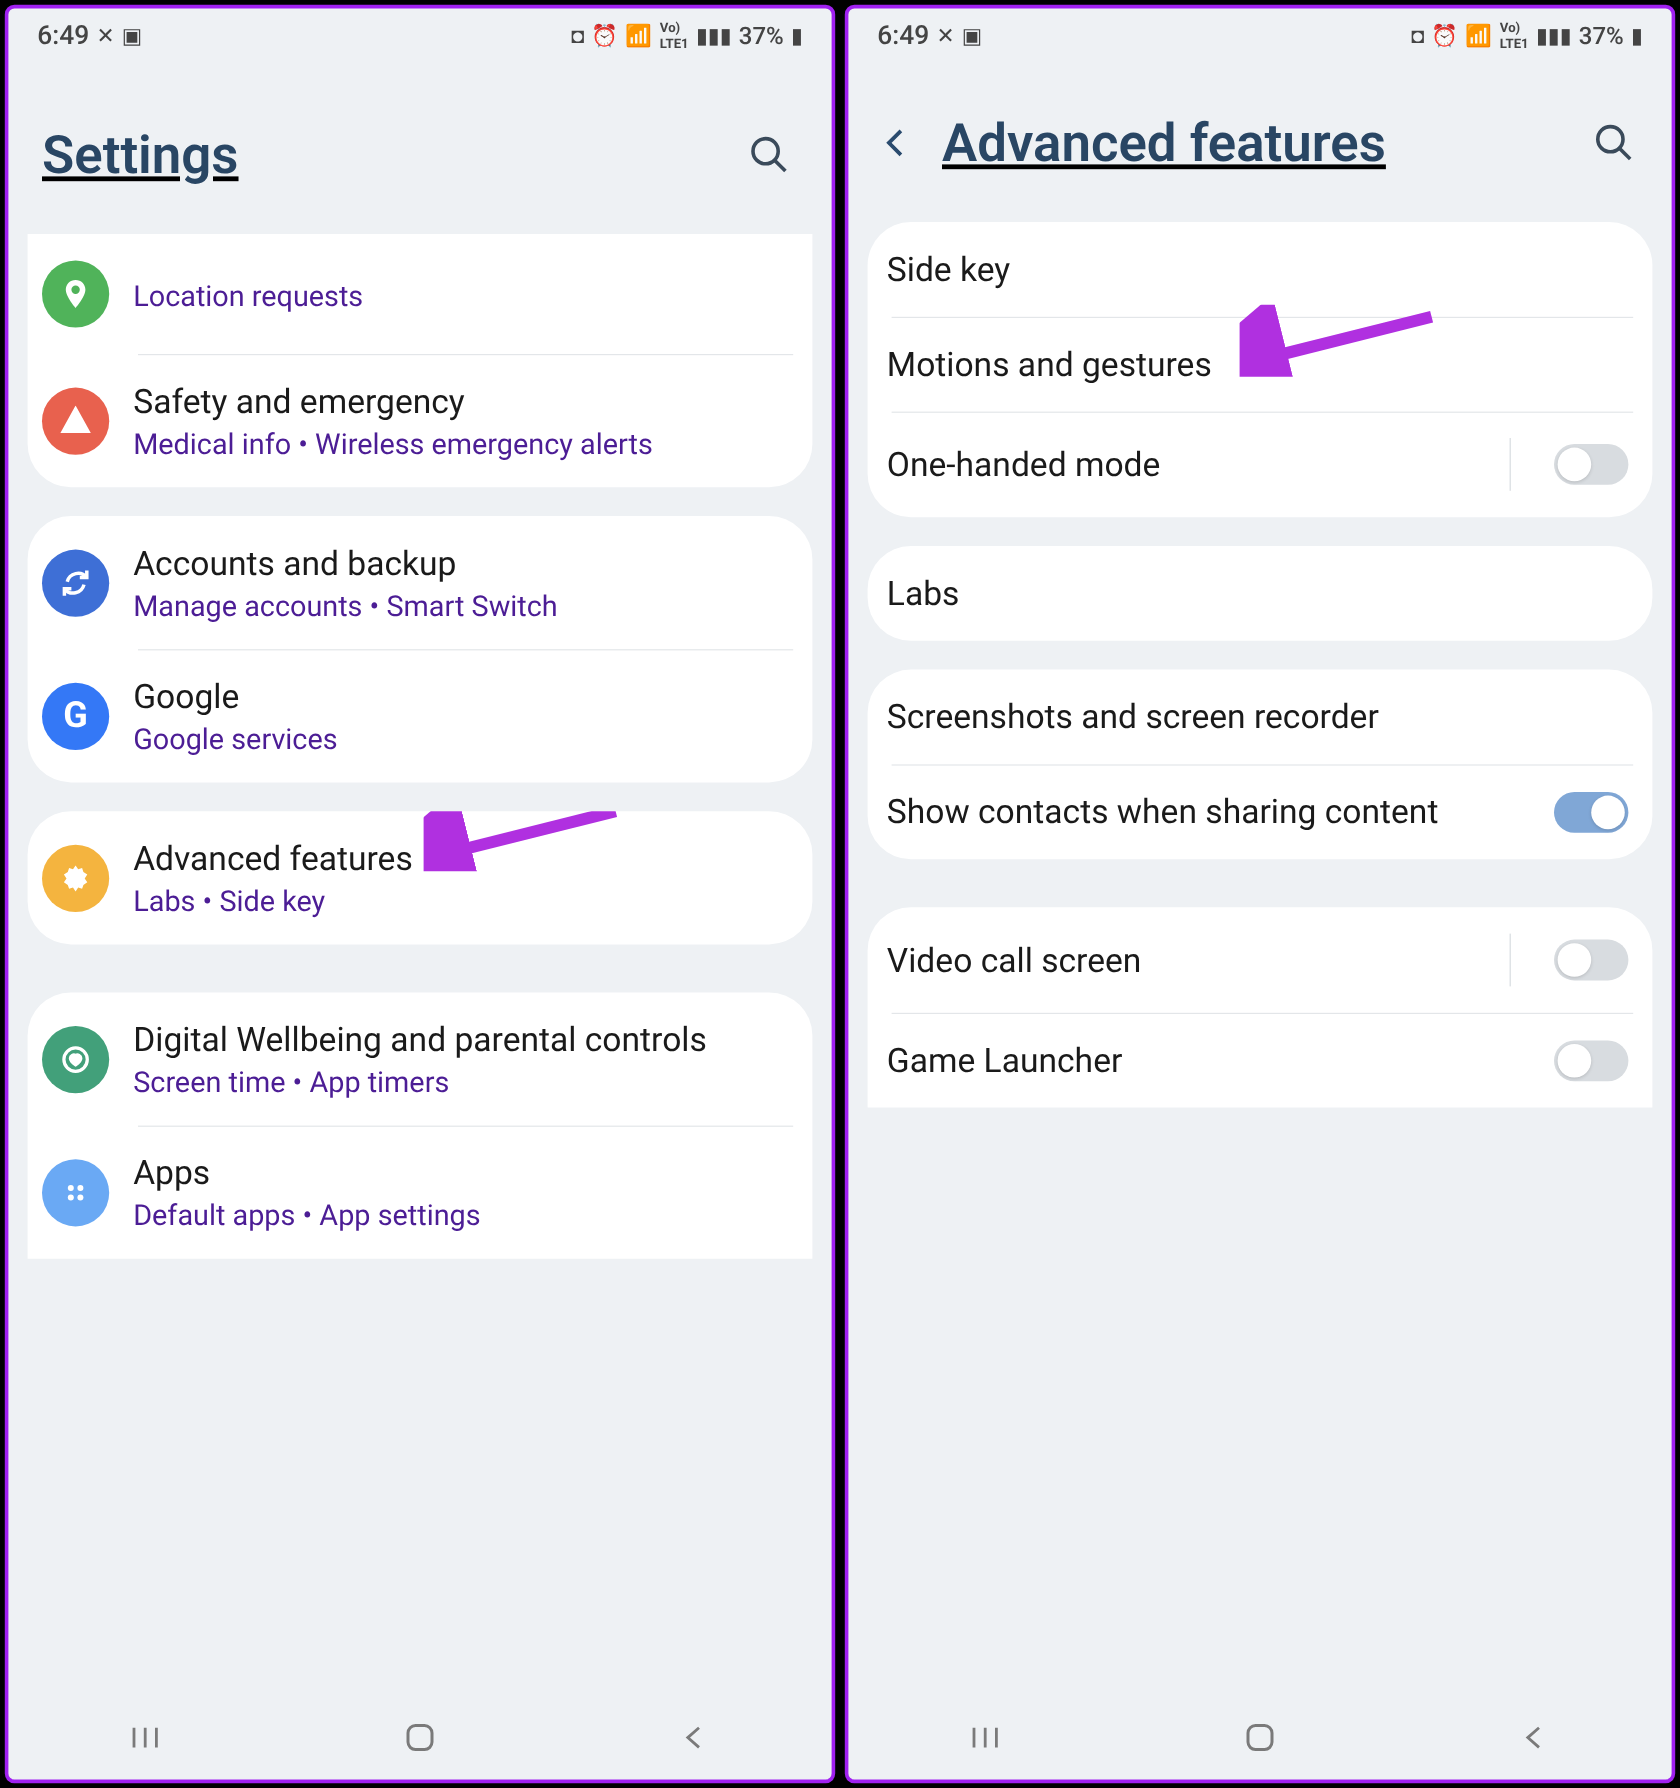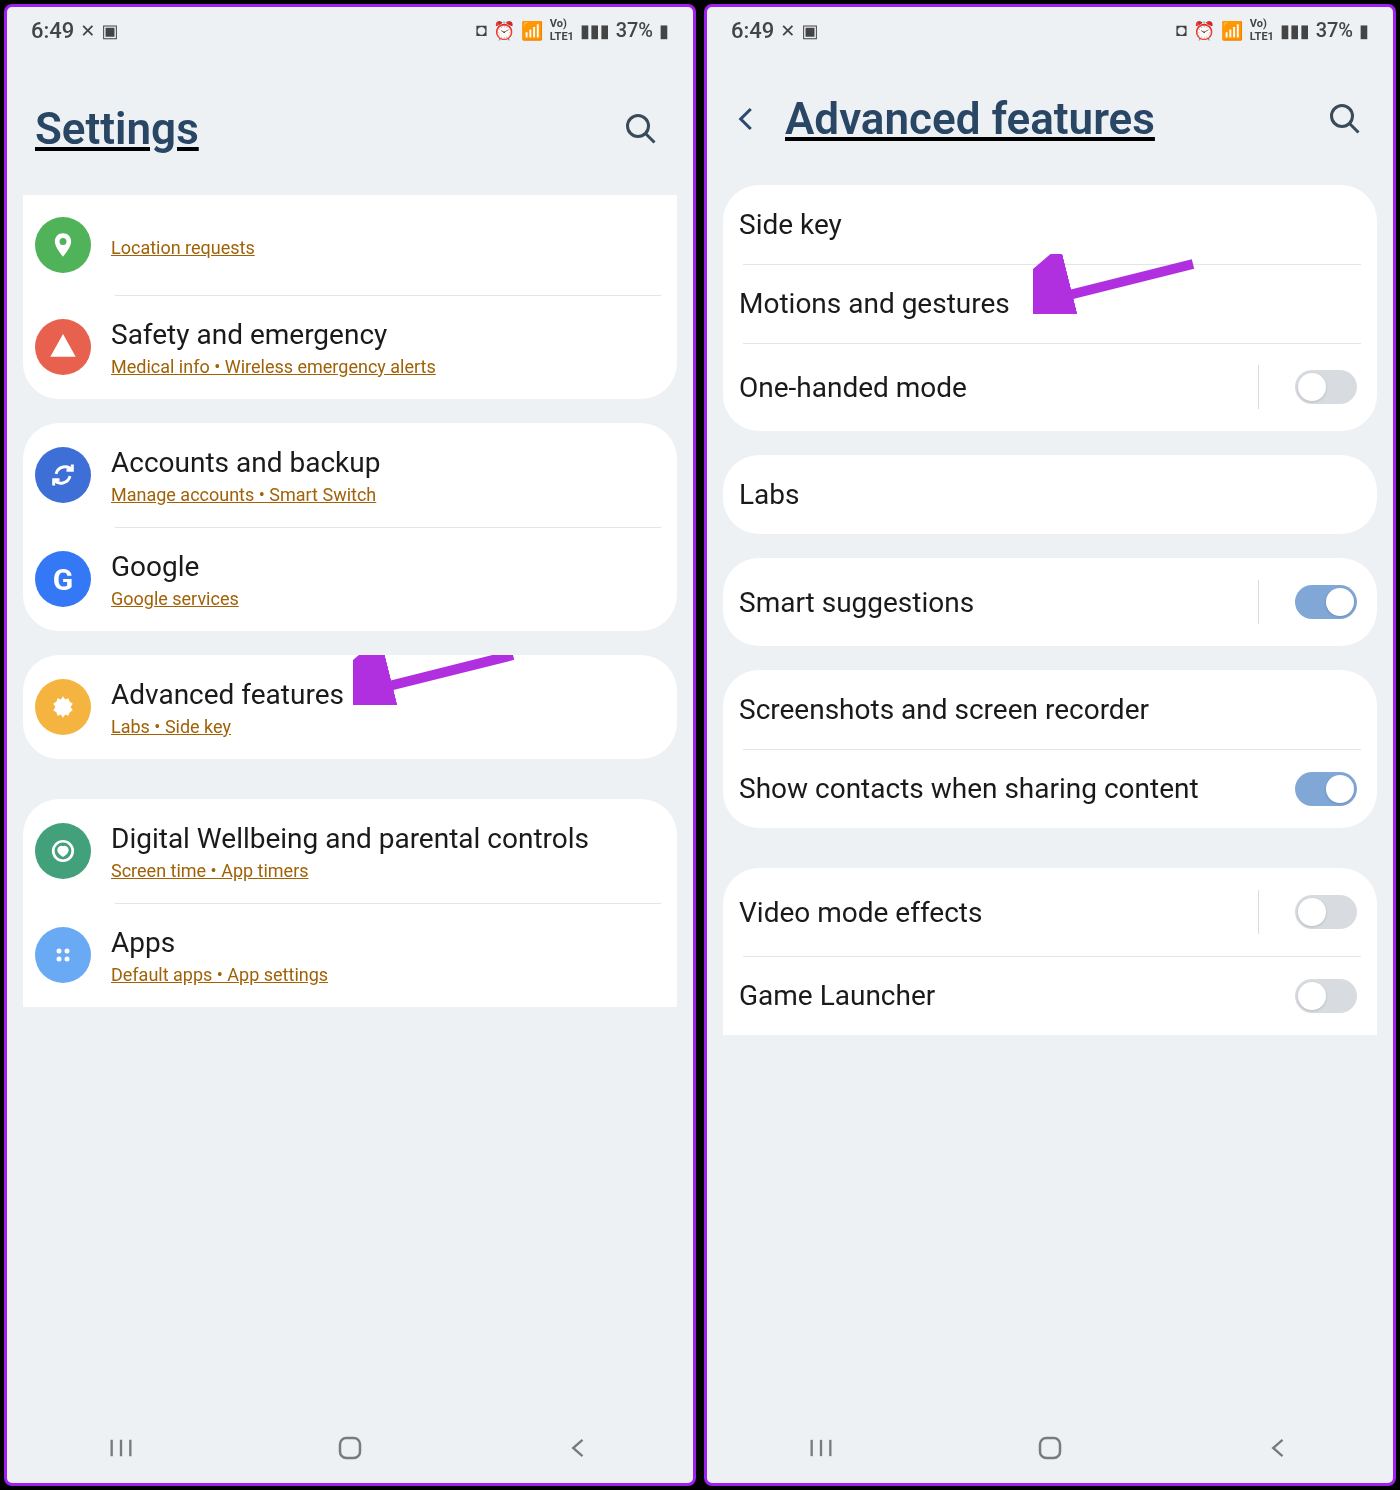--- a/index.html
+++ b/index.html
@@ -94,24 +94,23 @@
     color: #fff;
     font-size: 28px;
   }
   .row-body { flex: 1; min-width: 0; }
   .row-title {
     font-size: 28px;
     color: #1a1a1a;
     line-height: 1.25;
   }
   .row-sub {
-    font-size: 18px;
-    color: #a16207;
+    font-size: 24px;
+    color: #4c1d95;
     margin-top: 4px;
-    text-decoration: underline;
   }
   .toggle {
     width: 62px; height: 34px;
     border-radius: 20px;
     position: relative;
     flex-shrink: 0;
   }
   .toggle-divider {
     width: 1px; height: 44px;
     background: #d8dce0;
@@ -377,43 +376,34 @@
       <div class="card">
         <div class="row " style="position:relative">
           <div class="row-body">
             <div class="row-title">Labs</div>
           </div>
         </div>
       </div>
       <div class="card">
         <div class="row " style="position:relative">
           <div class="row-body">
-            <div class="row-title">Smart suggestions</div>
-          </div>
-          <div class="toggle-divider"></div>
+            <div class="row-title">Screenshots and screen recorder</div>
+          </div>
+        </div>
+        <div class="row " style="position:relative">
+          <div class="row-body">
+            <div class="row-title">Show contacts when sharing content</div>
+          </div>
           <div class="toggle on"></div>
         </div>
       </div>
-      <div class="card">
-        <div class="row " style="position:relative">
-          <div class="row-body">
-            <div class="row-title">Screenshots and screen recorder</div>
-          </div>
-        </div>
-        <div class="row " style="position:relative">
-          <div class="row-body">
-            <div class="row-title">Show contacts when sharing content</div>
-          </div>
-          <div class="toggle on"></div>
-        </div>
-      </div>
       <div class="card partial-bottom">
         <div class="row " style="position:relative">
           <div class="row-body">
-            <div class="row-title">Video mode effects</div>
+            <div class="row-title">Video call screen</div>
           </div>
           <div class="toggle-divider"></div>
           <div class="toggle off"></div>
         </div>
         <div class="row " style="position:relative">
           <div class="row-body">
             <div class="row-title">Game Launcher</div>
           </div>
           <div class="toggle off"></div>
         </div>

